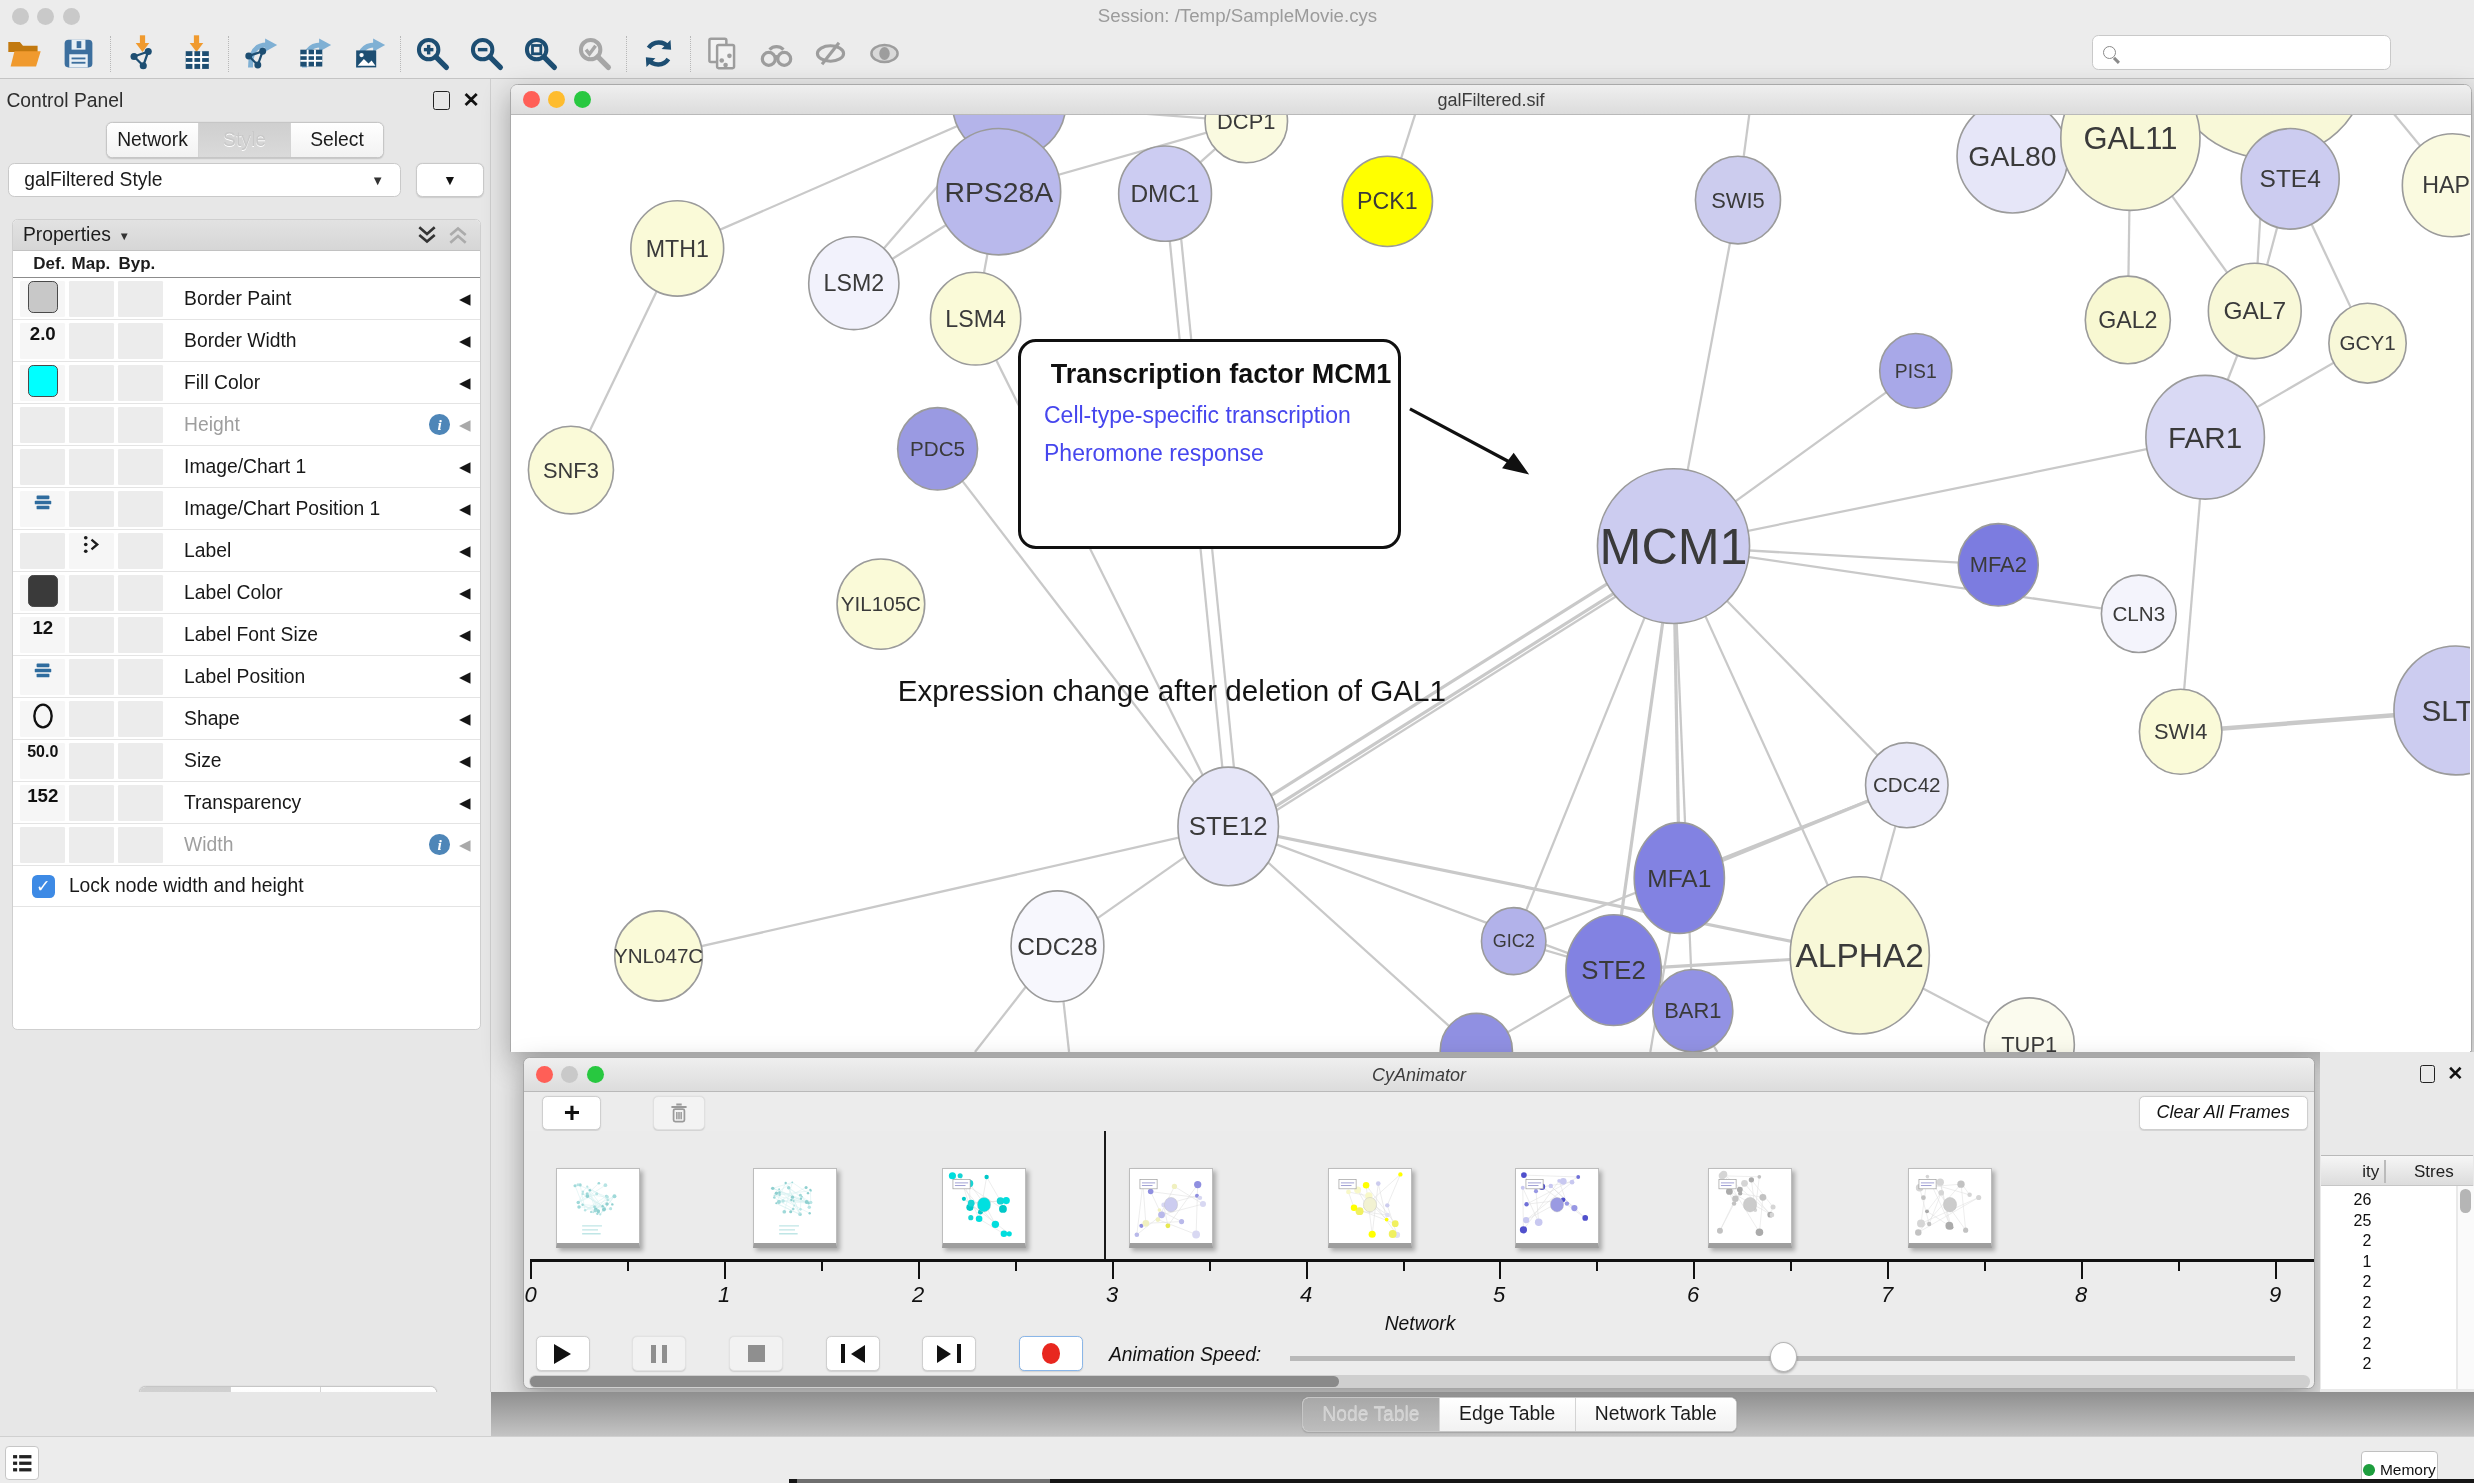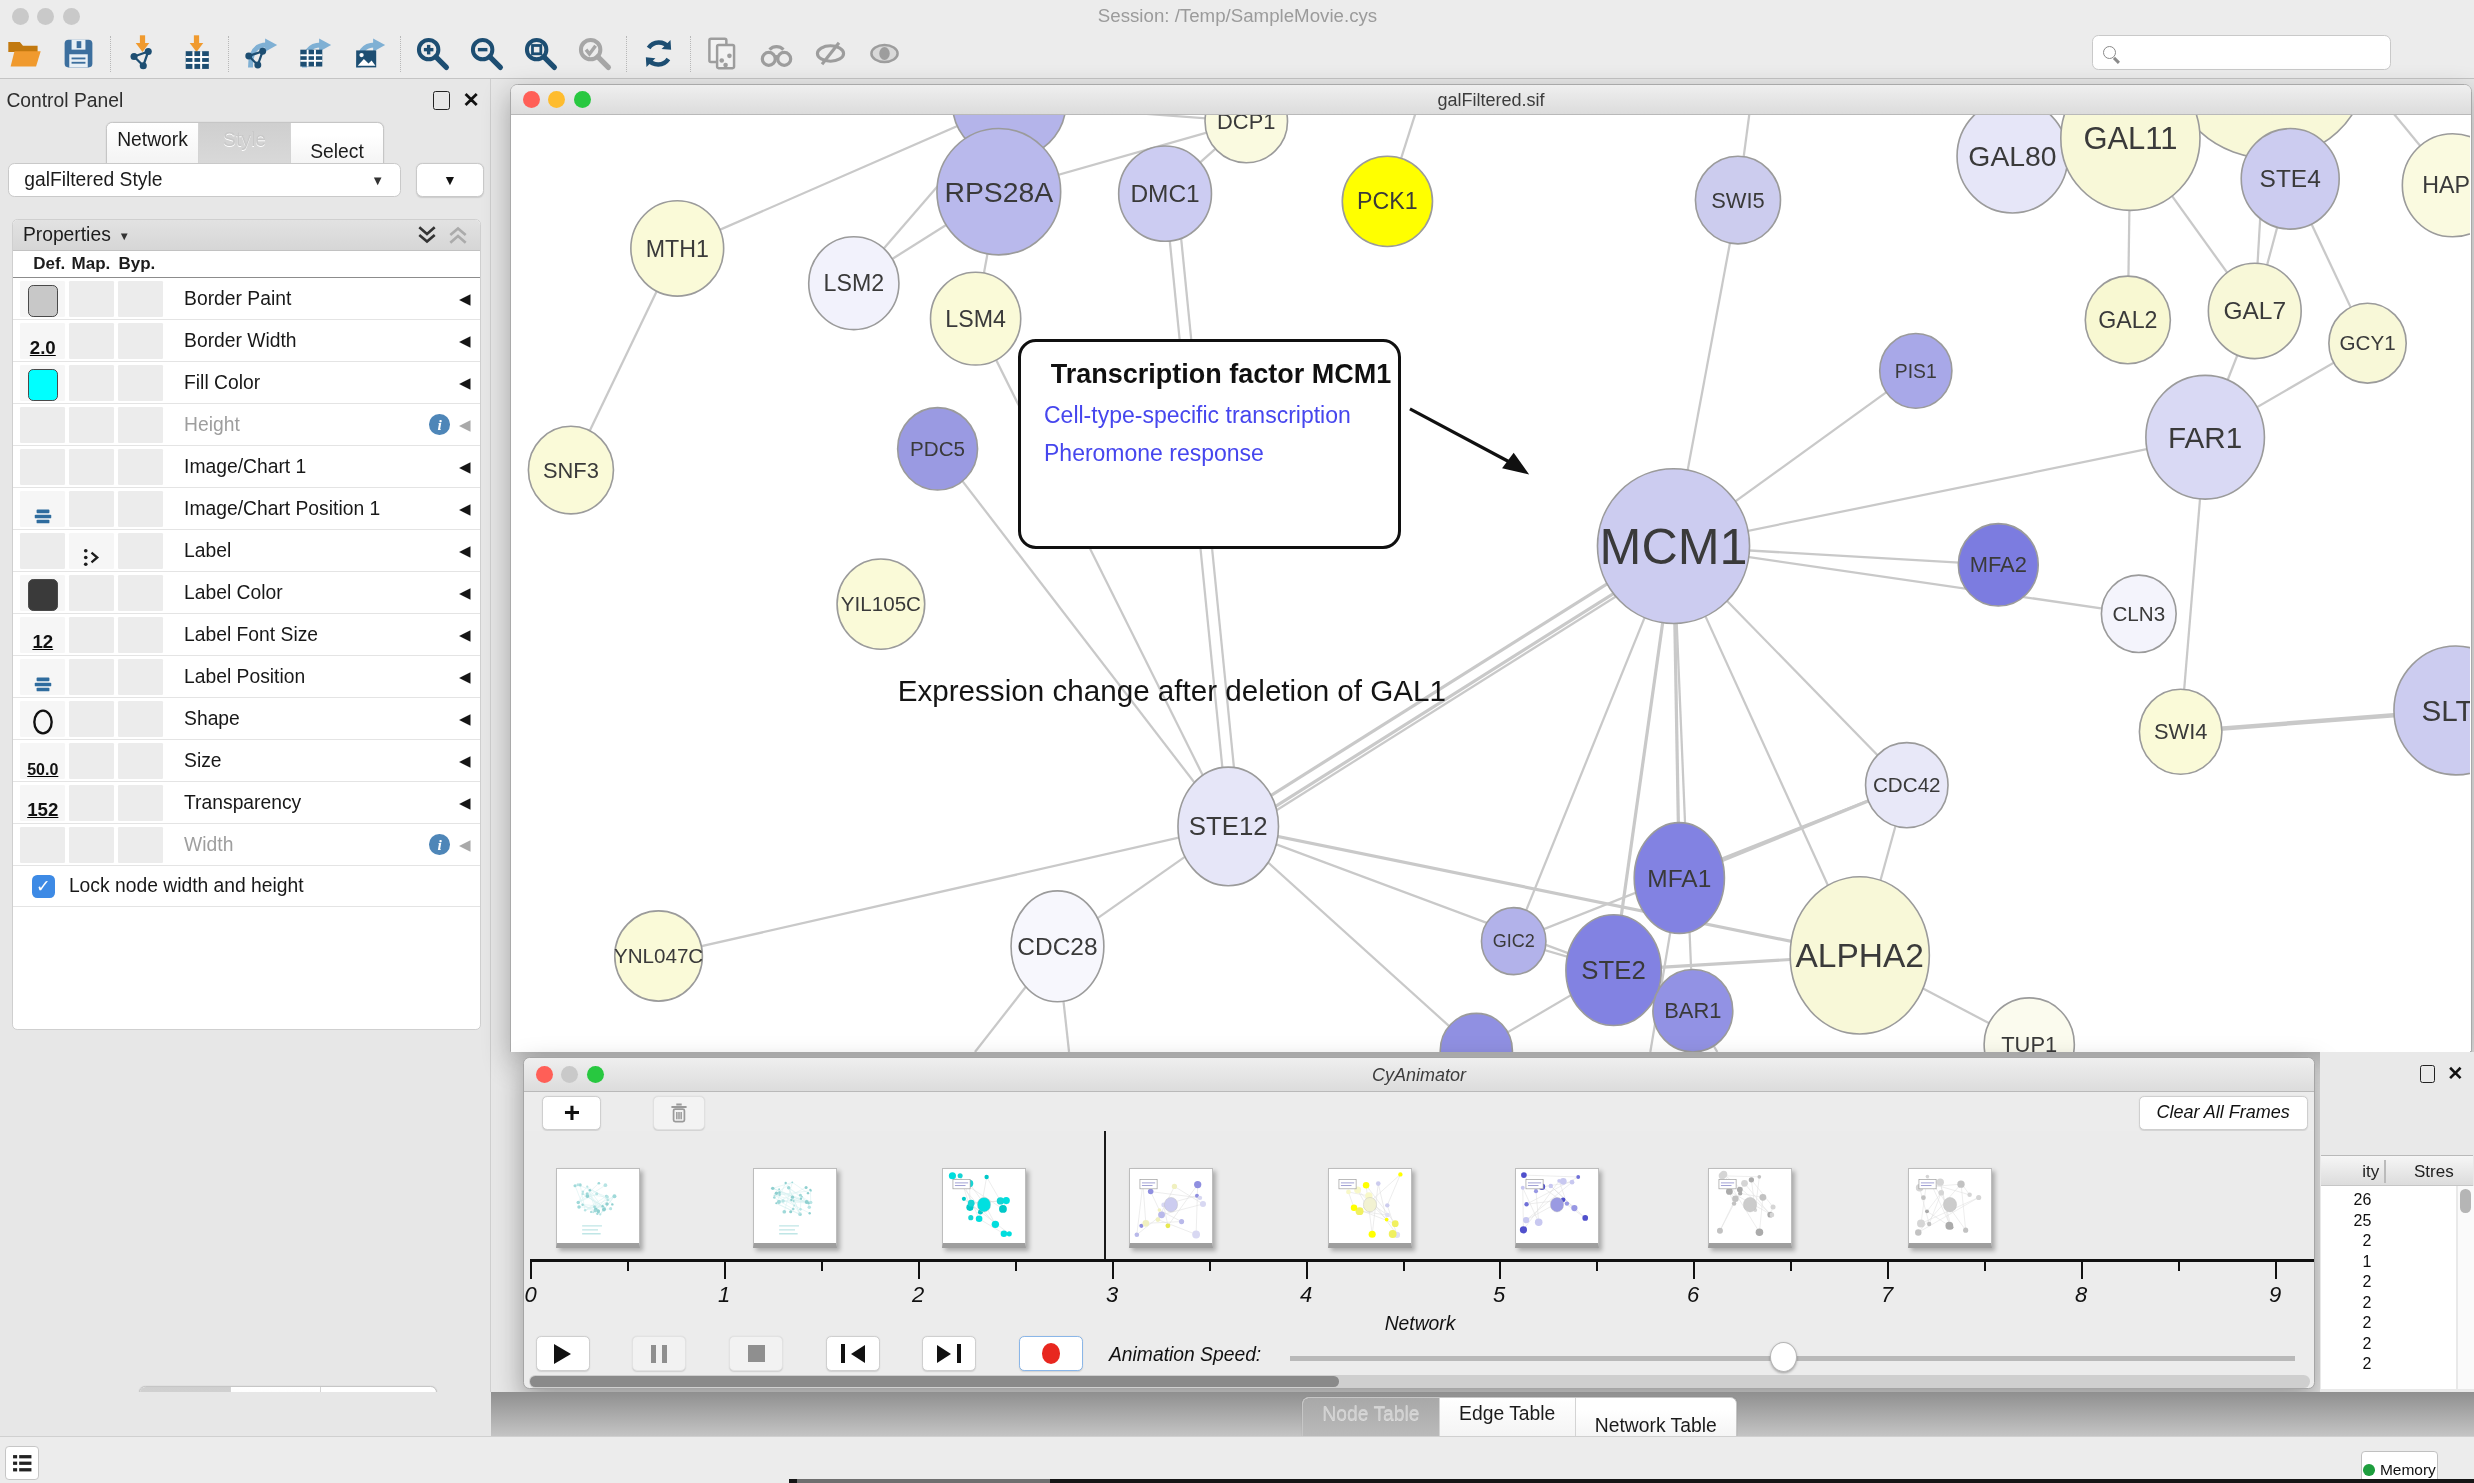--- a/index.html
+++ b/index.html
@@ -23,38 +23,38 @@
   .mag { position:relative; width:13px; height:13px; border:1.9px solid #8a8a8a; border-radius:50%; }
   .mag::after { content:''; position:absolute; left:10.3px; top:9.7px; width:2.6px; height:7px; background:#8a8a8a; transform:rotate(-45deg); }
 
   
   #control-panel { position:absolute; left:0; top:79px; width:491px; height:1313px; background:#e7e7e7; border-right:1.3px solid #cfcfcf; }
   #cp-title { position:absolute; left:6.4px; top:11px; font-size:19.3px; color:#2e2e2e; }
   #cp-float { position:absolute; right:40px; top:11.6px; width:17px; height:19.3px; border:1.9px solid #222; border-radius:2.6px; }
   #cp-close { position:absolute; right:10.3px; top:9px; font-size:20.6px; font-weight:bold; color:#111; }
   .seg { display:inline-flex; border:0.6px solid #c6c6c6; border-radius:6.4px; overflow:hidden; background:#fff; box-shadow:0 0.6px 1.3px rgba(0,0,0,.15); }
   .seg .tab { padding:5.8px 0; font-size:19.3px; color:#1b1b1b; background:linear-gradient(#ffffff,#f2f2f2); border-right:0.6px solid #d4d4d4; text-align:center; }
-  .seg .tab:last-child { border-right:none;margin-top:12px; }
+  .seg .tab:last-child { border-right:none; }
   .seg .tab.active { background:linear-gradient(#cfcfcf,#dadada); color:#c9c9c9; text-shadow:0 0.6px 0.6px #fff; }
   #cp-tabs { position:absolute; left:106px; top:43px; }
   #cp-tabs .tab { width:92px; }
   #style-combo { position:absolute; left:7.7px; top:84px; width:393px; height:34px; background:#fff; border:1.3px solid #c9c9c9; border-radius:6.4px; font-size:19.3px; color:#1b1b1b; display:flex; align-items:center; padding:0 15.5px; }
   #style-combo .arr { margin-left:auto; font-size:13px; color:#333; }
   #style-menu-btn { position:absolute; left:416px; top:84px; width:68px; height:34px; background:#fff; border:1.3px solid #c9c9c9; border-radius:6.4px; font-size:14px; color:#111; display:flex; align-items:center; justify-content:center; box-shadow:0 0.6px 1.3px rgba(0,0,0,.12); }
 
   #props-box { position:absolute; left:11.6px; top:140px; width:469px; height:811px; background:#fff; border:1.3px solid #cfcfcf; border-radius:5.2px; overflow:hidden; }
   #props-header { height:31px; background:linear-gradient(#e2e2e2,#d6d6d6); display:flex; align-items:center; padding:0 10.3px; border-bottom:0.6px solid #c2c2c2; }
   #props-header .ph-label { font-size:19.3px; color:#1c1c1c; }
   #props-header .ph-caret { font-size:11.6px; color:#333; margin-left:7.7px; }
   #props-header .ph-icons { margin-left:auto; display:flex; gap:9px; }
   #prop-colhdr { height:27px; display:flex; align-items:center; border-bottom:1.3px solid #8c8c8c; background:#fff; }
   #prop-colhdr span { font-size:17px; font-weight:bold; color:#1c1c1c; width:45px; text-align:right; }
   #prop-colhdr span:nth-child(1){ margin-left:7.7px; }
   .prow { height:42px; display:flex; align-items:center; border-bottom:0.6px solid #e4e4e4; background:#fff; }
-  .pcell { width:45px; height:36px; background:#ececec; border-radius:1.3px; margin-left:3.9px; display:flex; align-items:flex-end; justify-content:center;text-decoration:underline; }
+  .pcell { width:45px; height:36px; background:#ececec; border-radius:1.3px; margin-left:3.9px; display:flex; align-items:flex-start; justify-content:center; }
   .pcell:first-child { margin-left:7.7px; }
   .pcell.filled { background:#f6f6f6; }
   .pcell .swatch { width:30px; height:32px; border:1.3px solid #4a4a4a; border-radius:5.2px; }
   .pcell .dval { font-size:18.7px; font-weight:bold; color:#111; }
   .pcell .dval.small { font-size:16px; }
   .plabel { font-size:19.3px; color:#181818; margin-left:21px; }
   .plabel.dis { color:#9e9e9e; }
   .pinfo { margin-left:auto; width:20.6px; height:20.6px; border-radius:50%; background:#4e86b8; color:#fff; font-family:"Liberation Serif",serif; font-style:italic; font-weight:bold; font-size:15.5px; display:flex; align-items:center; justify-content:center; }
   .parrow { margin-left:auto; margin-right:9px; font-size:15px; color:#151515; }
   .parrow.afterinfo { margin-left:9px; }

